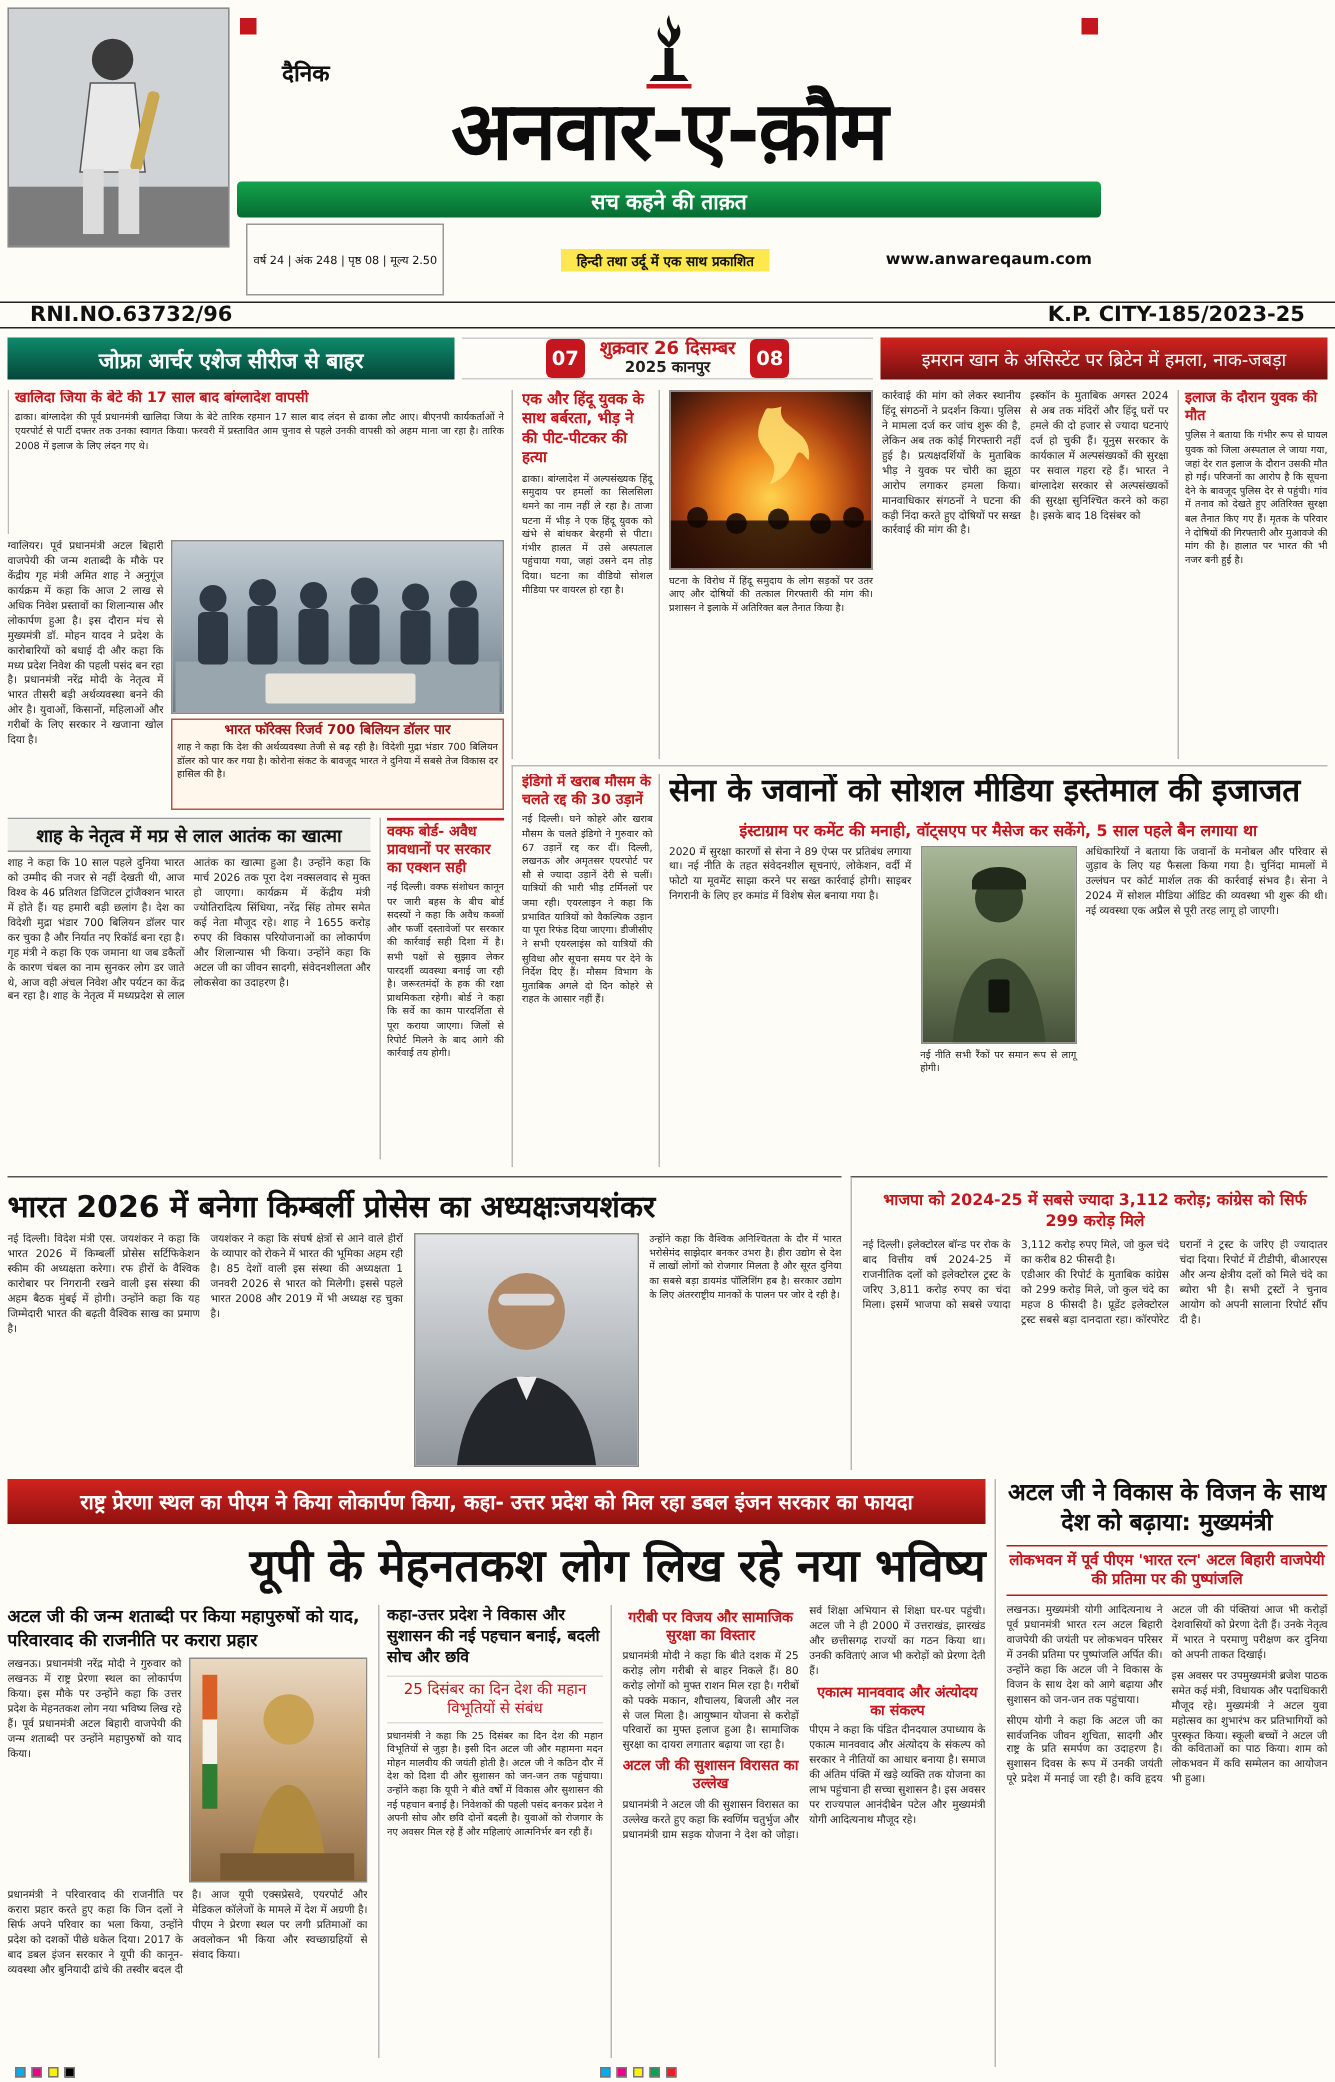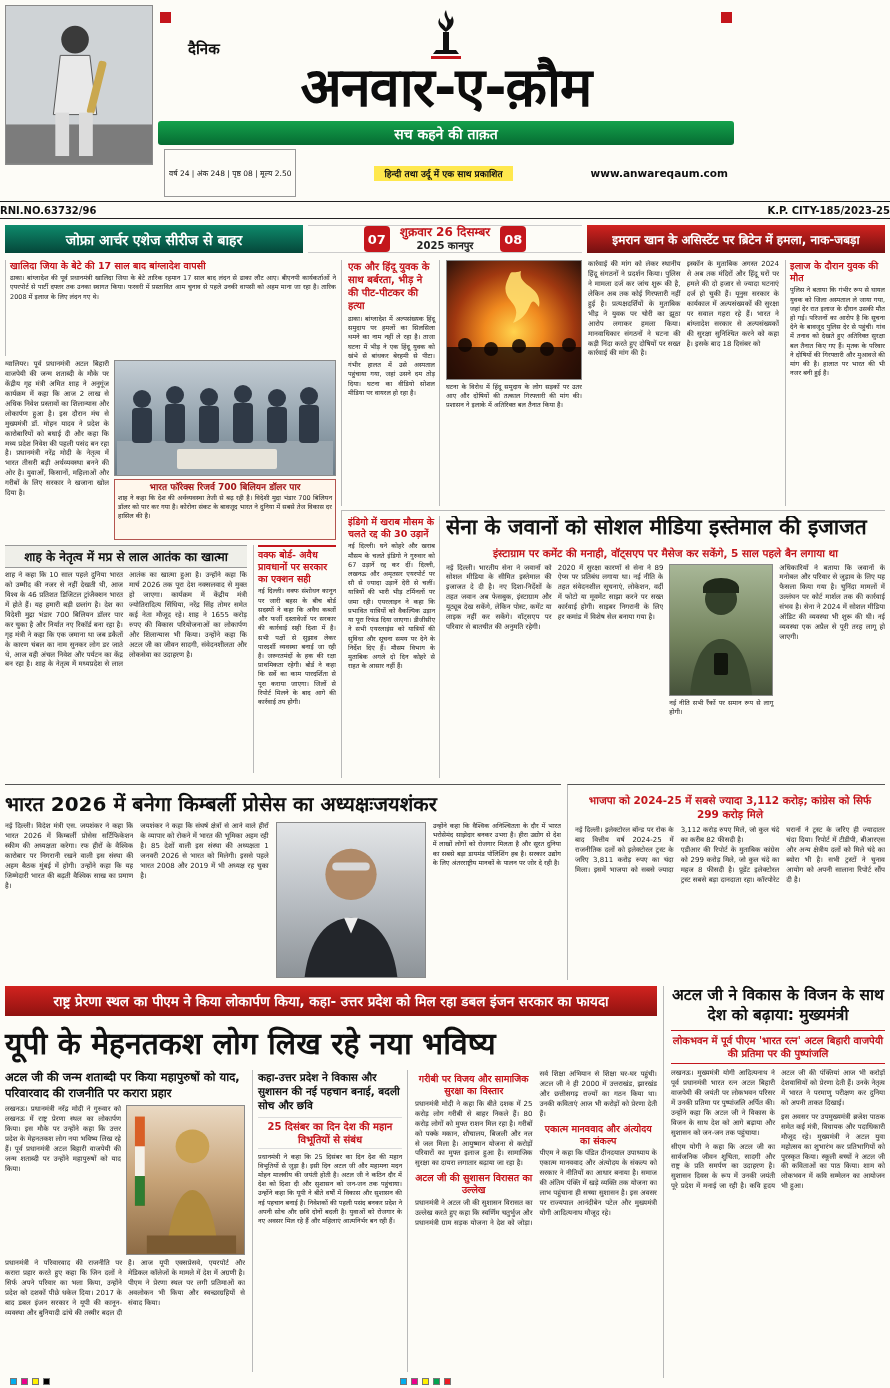--- a/index.html
+++ b/index.html
@@ -27,33 +27,33 @@
   .m-issue{font-size:7.5px;border:1px solid #999;padding:18px 4px;white-space:nowrap;}
   .m-publine{background:#ffe84d;font-size:9px;font-weight:bold;padding:1px 10px;white-space:nowrap;}
   .m-site{font-size:10.5px;font-weight:bold;white-space:nowrap;}
   .m-right{position:absolute;right:5px;top:8px;width:147px;}
   .m-cityrow{display:flex;align-items:center;justify-content:flex-end;gap:6px;margin-bottom:5px;}
   .m-citysq{width:10px;height:10px;background:#c4161c;}
   .m-city{font-size:16px;font-weight:800;}
   .ph-portrait{width:147px;height:130px;background:linear-gradient(180deg,#d9cfc2 0%,#b3a28e 55%,#7d6f60 100%);}
 
   .rni-row{position:absolute;left:0;top:201px;width:100%;height:18px;border-top:1.5px solid #222;border-bottom:1.5px solid #222;
-           display:flex;align-items:center;justify-content:space-between;padding:0 0;font-size:10px;font-weight:bold;}
+           display:flex;align-items:center;justify-content:space-between;padding:0 20px;font-size:14px;font-weight:bold;}
 
   
   .teaser-row{position:absolute;left:0;top:222px;width:100%;height:34px;display:flex;gap:5px;padding:3px 5px;}
   .t-left{flex:0 0 298px;background:linear-gradient(180deg,#0e8a6b,#05473a);color:#fff;font-weight:bold;font-size:14px;
           display:flex;align-items:center;justify-content:center;text-align:left;}
   .t-center{flex:1;display:flex;align-items:center;justify-content:center;gap:10px;border-top:1px solid #ccc;border-bottom:1px solid #ccc;}
   .t-num{width:26px;height:26px;background:#c4161c;color:#fff;font-weight:800;font-size:13px;border-radius:4px;
          display:flex;align-items:center;justify-content:center;}
   .t-date{text-align:center;line-height:1.15;}
   .t-d1{color:#c4161c;font-weight:800;font-size:12px;}
   .t-d2{font-size:10px;font-weight:bold;color:#222;}
-  .t-right{flex:0 0 298px;background:linear-gradient(180deg,#d2231f,#741010);color:#fff;font-weight:bold;font-size:12px;
+  .t-right{flex:0 0 298px;background:linear-gradient(180deg,#d2231f,#741010);color:#fff;font-weight:normal;font-size:12px;
            display:flex;align-items:center;justify-content:center;text-align:center;padding:0 18px;}
 
   
   .main{position:absolute;left:0;top:260px;width:890px;height:1120px;}
   .blk{position:absolute;}
 
   
   .lead{left:5px;top:0;width:331px;height:518px;}
   .lead-top{display:flex;gap:6px;height:96px;overflow:hidden;}
   .lead-hk{width:243px;}
@@ -110,31 +110,31 @@
   .h-elect{font-size:19px;font-weight:800;text-align:center;line-height:1.22;}
   .elect-sub{color:#c4161c;font-weight:bold;font-size:10.5px;text-align:center;margin:4px 4px 5px;line-height:1.3;}
   .e-body{column-count:3;column-gap:7px;height:106px;overflow:hidden;}
 
   
   .banner{left:5px;top:726px;width:652px;height:30px;background:linear-gradient(180deg,#d2231f,#8f1210);color:#fff;
           font-weight:800;font-size:13.5px;display:flex;align-items:center;justify-content:center;text-align:center;padding:0 6px;}
 
   
   .up{left:5px;top:760px;width:652px;height:358px;}
-  .h-up{font-size:30px;font-weight:800;text-align:left;margin:2px 0 7px;}
+  .h-up{font-size:30px;font-weight:800;text-align:right;margin:2px 0 7px;}
   .up-row{display:flex;gap:7px;height:302px;overflow:hidden;}
   .up-left{width:240px;display:flex;flex-direction:column;overflow:hidden;}
   .up-subleft{font-size:11.5px;font-weight:800;line-height:1.35;margin-bottom:4px;}
   .up-lrow{display:flex;gap:5px;height:150px;}
   .upcolL{width:116px;overflow:hidden;}
   .ph-statue{flex:1;background:linear-gradient(180deg,#ead9c3 0%,#c7a377 50%,#8d6b45 100%);}
   .up-left .cols2{margin-top:4px;flex:1;overflow:hidden;}
   .up-mid{width:156px;border-left:1px solid #b9b9b9;border-right:1px solid #b9b9b9;padding:0 5px;overflow:hidden;}
   .up-submid{font-size:10.5px;font-weight:800;line-height:1.35;}
-  .up-submid-red{color:#c4161c;font-weight:bold;font-size:10px;line-height:1.3;margin:4px 0;text-align:center;
+  .up-submid-red{color:#c4161c;font-weight:normal;font-size:10px;line-height:1.3;margin:4px 0;text-align:center;
                  border-top:1px solid #ddd;border-bottom:1px solid #ddd;padding:2px 0;}
   .up-right{flex:1;column-count:2;column-gap:7px;overflow:hidden;}
   .crosshead{color:#c4161c;font-weight:bold;font-size:9.5px;text-align:center;margin:3px 0;line-height:1.25;}
 
   
   .cm{left:663px;top:726px;width:222px;height:392px;border-left:1px solid #b9b9b9;padding-left:7px;}
   .h-cm{font-size:15.5px;font-weight:800;line-height:1.26;text-align:center;}
   .cm-sub{color:#c4161c;font-weight:bold;font-size:10px;text-align:center;line-height:1.3;margin:5px 0;
           border-top:1px solid #c4161c;border-bottom:1px solid #c4161c;padding:3px 0;}
   .cm-body{column-count:2;column-gap:6px;height:262px;overflow:hidden;}
@@ -288,21 +288,20 @@
 
     <section class="blk army">
       <aside class="indigo">
         <h3 class="side-red">इंडिगो में खराब मौसम के चलते रद्द की 30 उड़ानें</h3>
         <p class="bodytext small">नई दिल्ली। घने कोहरे और खराब मौसम के चलते इंडिगो ने गुरुवार को 67 उड़ानें रद्द कर दीं। दिल्ली, लखनऊ और अमृतसर एयरपोर्ट पर सौ से ज्यादा उड़ानें देरी से चलीं। यात्रियों की भारी भीड़ टर्मिनलों पर जमा रही। एयरलाइन ने कहा कि प्रभावित यात्रियों को वैकल्पिक उड़ान या पूरा रिफंड दिया जाएगा। डीजीसीए ने सभी एयरलाइंस को यात्रियों की सुविधा और सूचना समय पर देने के निर्देश दिए हैं। मौसम विभाग के मुताबिक अगले दो दिन कोहरे से राहत के आसार नहीं हैं।</p>
       </aside>
       <div class="army-main">
         <h2 class="h-med">सेना के जवानों को सोशल मीडिया इस्तेमाल की इजाजत</h2>
         <div class="kicker2">इंस्टाग्राम पर कमेंट की मनाही, वॉट्सएप पर मैसेज कर सकेंगे, 5 साल पहले बैन लगाया था</div>
         <div class="a-row">
-          <p class="bodytext acol">नई दिल्ली। भारतीय सेना ने जवानों को सोशल मीडिया के सीमित इस्तेमाल की इजाजत दे दी है। नए दिशा-निर्देशों के तहत जवान अब फेसबुक, इंस्टाग्राम और यूट्यूब देख सकेंगे, लेकिन पोस्ट, कमेंट या लाइक नहीं कर सकेंगे। वॉट्सएप पर परिवार से बातचीत की अनुमति रहेगी।</p>
           <p class="bodytext acol">2020 में सुरक्षा कारणों से सेना ने 89 ऐप्स पर प्रतिबंध लगाया था। नई नीति के तहत संवेदनशील सूचनाएं, लोकेशन, वर्दी में फोटो या मूवमेंट साझा करने पर सख्त कार्रवाई होगी। साइबर निगरानी के लिए हर कमांड में विशेष सेल बनाया गया है।</p>
           <div class="a-photo-col">
             <figure class="photo ph-soldier">
               <svg width="100%" height="100%" viewBox="0 0 102 130">
                 <circle cx="51" cy="34" r="16" fill="#33402a"></circle>
                 <path d="M33 22 C36 10 66 10 69 22 L69 28 L33 28 Z" fill="#20291a"></path>
                 <path d="M20 130 C24 84 40 74 51 74 C62 74 78 84 82 130 Z" fill="#3c4a31"></path>
                 <rect x="44" y="88" width="14" height="22" rx="2" fill="#11150d"></rect>
               </svg>
             </figure>

